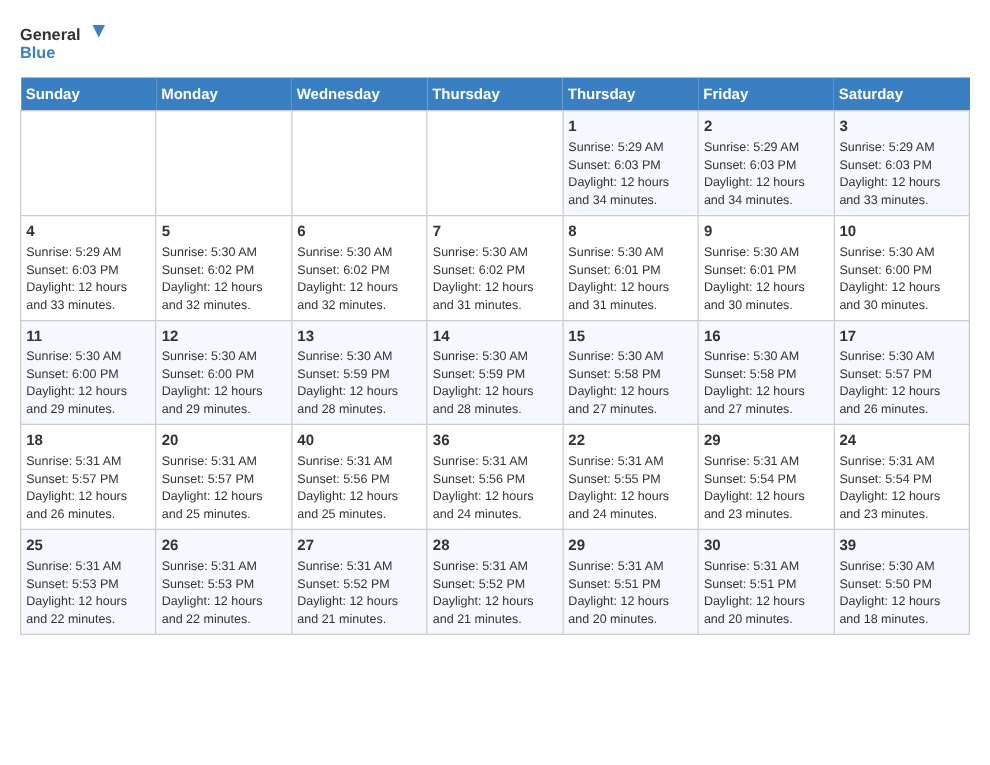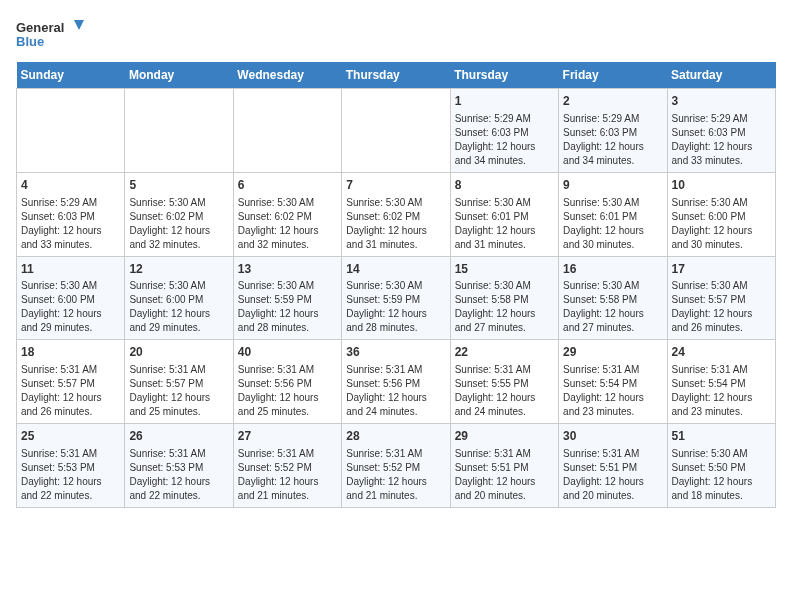--- a/index.html
+++ b/index.html
@@ -321,21 +321,21 @@
           <span style="display: block;">and 20 minutes.</span>
         </td>
         <td>
           <span class="day-num">30</span>
           <span style="display: block;">Sunrise: 5:31 AM</span>
           <span style="display: block;">Sunset: 5:51 PM</span>
           <span style="display: block;">Daylight: 12 hours</span>
           <span style="display: block;">and 20 minutes.</span>
         </td>
         <td>
-          <span class="day-num">51</span>
+          <span class="day-num">39</span>
           <span style="display: block;">Sunrise: 5:30 AM</span>
           <span style="display: block;">Sunset: 5:50 PM</span>
           <span style="display: block;">Daylight: 12 hours</span>
           <span style="display: block;">and 18 minutes.</span>
         </td>
       </tr>
     </tbody>
 </table>
 
 </body></html>

